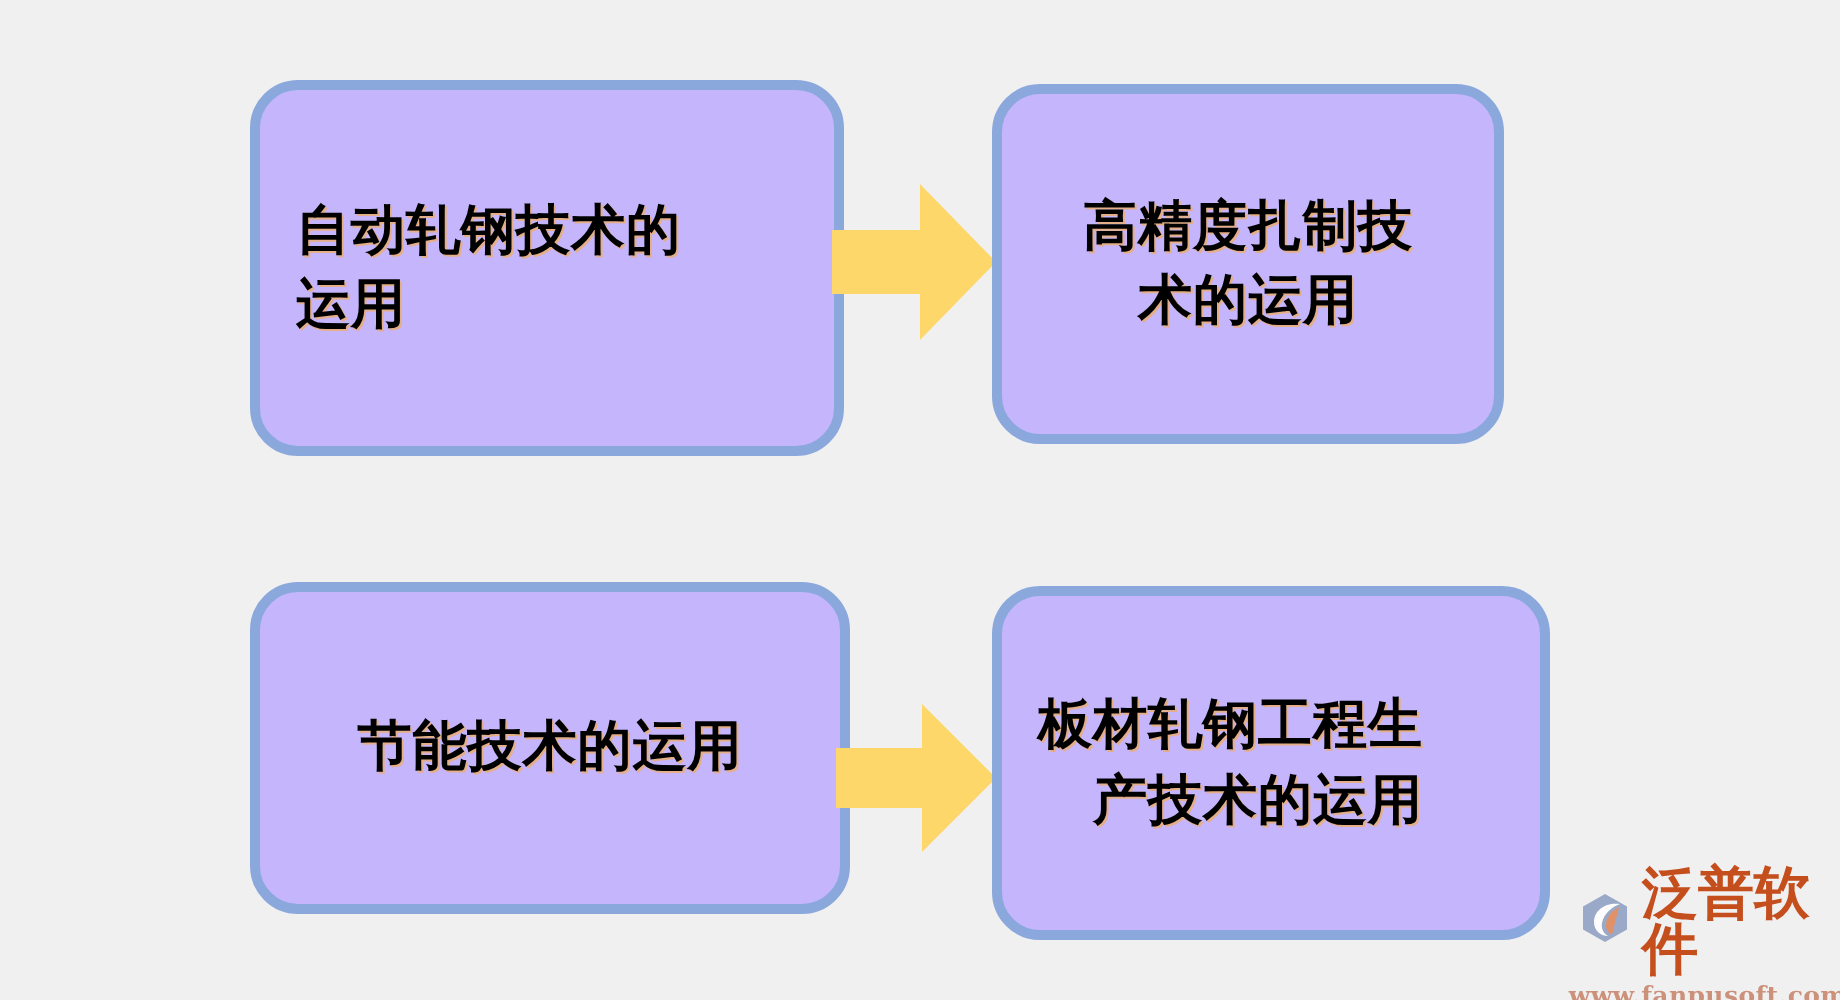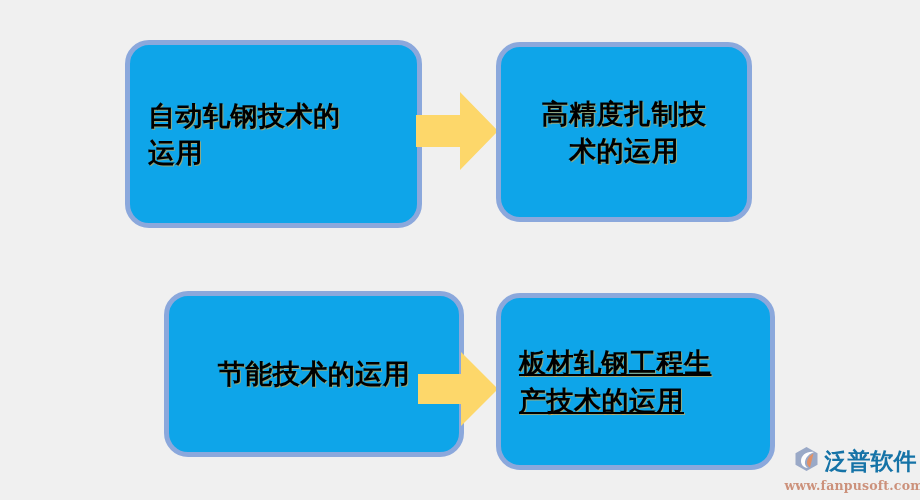--- a/index.html
+++ b/index.html
@@ -16,21 +16,21 @@
   }
   #canvas {
     position: relative;
     width: 920px;
     height: 500px;
   }
 
   
   .node {
     position: absolute;
-    background: #0ea5e9;
+    background: #c4b5fd;
     border: 5px solid #8ba8dc;
     border-radius: 24px;
     box-sizing: border-box;
     display: flex;
     align-items: center;
     padding: 0 18px;
   }
   .node-label {
     font-size: 27px;
     font-weight: bold;
@@ -40,25 +40,25 @@
     white-space: pre-line;
     text-shadow: 1px 1px 0 rgba(255,170,40,0.55);
   }
 
   #node-1 { left: 125px; top: 40px;  width: 297px; height: 188px; }
   #node-1 .node-label { text-align: left; }
 
   #node-2 { left: 496px; top: 42px;  width: 256px; height: 180px; justify-content: flex-end; }
   #node-2 .node-label { text-align: center; width: 100%; }
 
-  #node-3 { left: 125px; top: 291px; width: 300px; height: 166px; margin-left: 39px; }
+  #node-3 { left: 125px; top: 291px; width: 300px; height: 166px; }
   #node-3 .node-label { text-align: center; width: 100%; }
 
   #node-4 { left: 496px; top: 293px; width: 279px; height: 177px; }
-  #node-4 .node-label { text-align: left; text-decoration: underline; }
+  #node-4 .node-label { text-align: right; }
 
   
   .arrow {
     position: absolute;
   }
   .arrow svg { display: block; }
 
   #arrow-1 { left: 416px; top: 92px;  width: 82px; height: 78px; }
   #arrow-2 { left: 418px; top: 352px; width: 80px; height: 74px; }
 
@@ -74,23 +74,23 @@
     align-items: center;
     justify-content: center;
     opacity: 0.92;
   }
   #watermark-top {
     display: flex;
     align-items: center;
     gap: 3px;
   }
   #watermark-brand {
-    font-size: 23px;
+    font-size: 28px;
     font-weight: bold;
-    color: #0369a1;
+    color: #c2410c;
     letter-spacing: 0px;
     line-height: 1;
   }
   #watermark-url {
     font-family: "DejaVu Serif", "Liberation Serif", serif;
     font-size: 12.5px;
     font-weight: bold;
     color: #c98a72;
     letter-spacing: 0.2px;
     margin-top: 3px;

